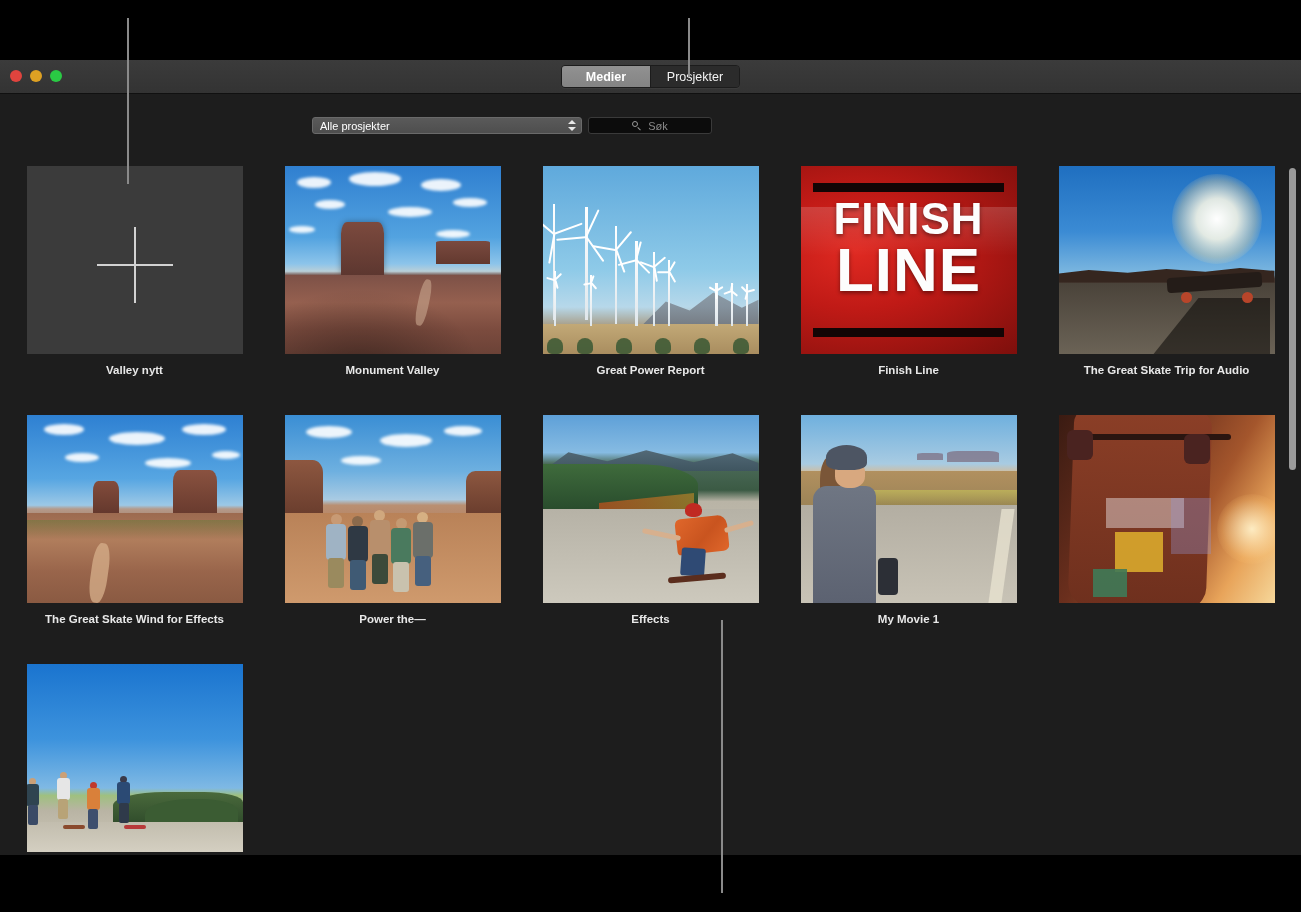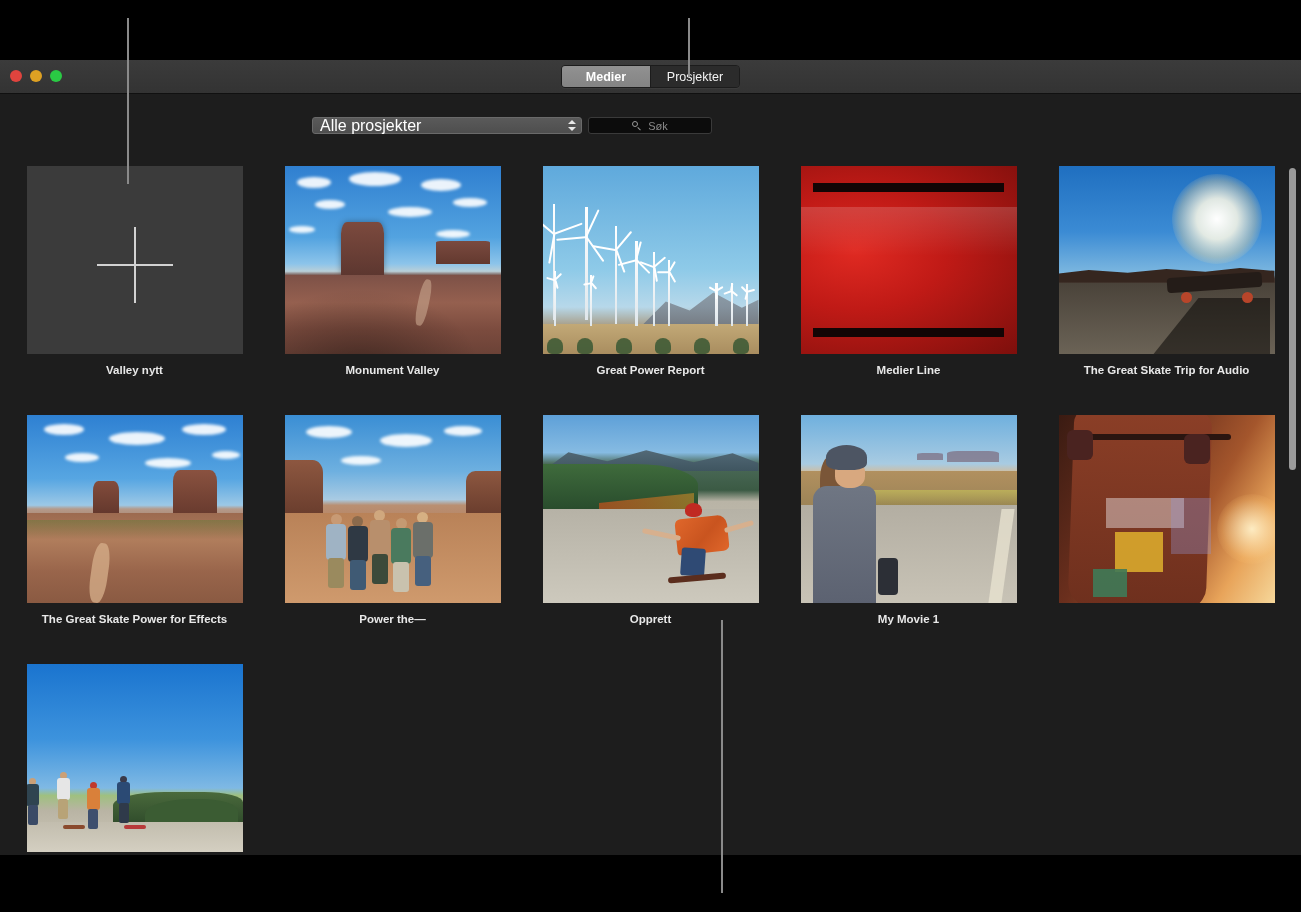--- a/index.html
+++ b/index.html
@@ -105,21 +105,21 @@
     background: linear-gradient(to bottom, #5a5a5a 0%, #4e4e4e 100%);
     border: 1px solid #6a6a6a;
     border-radius: 3px;
     display: flex;
     align-items: center;
     padding: 0 4px 0 7px;
     box-sizing: border-box;
   }
   .popup-label {
     flex: 1;
-    font-size: 16px;
+    font-size: 11px;
     color: #ffffff;
     white-space: nowrap;
     overflow: hidden;
   }
   .chev {
     width: 10px;
     height: 13px;
     position: relative;
     flex: none;
   }
@@ -745,24 +745,28 @@
         <div class="cell-label">Great Power Report</div>
       </div>
 
       <div class="cell">
         <div class="thumb-wrap">
           <div class="thumb" style="width:216px;height:188px;">
             <div class="art finish">
               <div class="sheen"></div>
               <div class="bar top"></div>
               <div class="bar bot"></div>
+              <div class="txt">
+                <div class="l1">FINISH</div>
+                <div class="l2">LINE</div>
+              </div>
             </div>
           </div>
         </div>
-        <div class="cell-label">Medier Line</div>
+        <div class="cell-label">Finish Line</div>
       </div>
 
       <div class="cell">
         <div class="thumb-wrap">
           <div class="thumb" style="width:216px;height:188px;">
             <div class="art sunset">
               <div class="sun"></div>
               <div class="hill"></div>
               <div class="field"></div>
               <div class="shadow"></div>
@@ -786,21 +790,21 @@
               <div class="cloud" style="left:55%;top:23%;width:46px;height:10px;"></div>
               <div class="cloud" style="left:86%;top:19%;width:28px;height:8px;"></div>
               <div class="b1"></div>
               <div class="b2"></div>
               <div class="floor"></div>
               <div class="scrub"></div>
               <div class="trail"></div>
             </div>
           </div>
         </div>
-        <div class="cell-label">The Great Skate Power for Effects</div>
+        <div class="cell-label">The Great Skate Wind for Effects</div>
       </div>
 
       <div class="cell">
         <div class="thumb-wrap">
           <div class="thumb" style="width:216px;height:188px;">
             <div class="art group">
               <div class="cloud" style="left:10%;top:6%;width:46px;height:12px;"></div>
               <div class="cloud" style="left:44%;top:10%;width:52px;height:13px;"></div>
               <div class="cloud" style="left:74%;top:6%;width:38px;height:10px;"></div>
               <div class="cloud" style="left:26%;top:22%;width:40px;height:9px;"></div>
@@ -849,21 +853,21 @@
               <div class="road"></div>
               <div class="skater-body"></div>
               <div class="helmet"></div>
               <div class="arm" style="left:46%;top:62%;width:18%;transform:rotate(12deg);"></div>
               <div class="arm" style="left:84%;top:58%;width:14%;transform:rotate(-16deg);"></div>
               <div class="legs"></div>
               <div class="deck"></div>
             </div>
           </div>
         </div>
-        <div class="cell-label">Opprett</div>
+        <div class="cell-label">Effects</div>
       </div>
 
       <div class="cell">
         <div class="thumb-wrap">
           <div class="thumb" style="width:216px;height:188px;">
             <div class="art movie">
               <div class="mesa"></div>
               <div class="mesa" style="right:34%;top:20%;width:12%;height:4%;"></div>
               <div class="desert"></div>
               <div class="scrub"></div>

